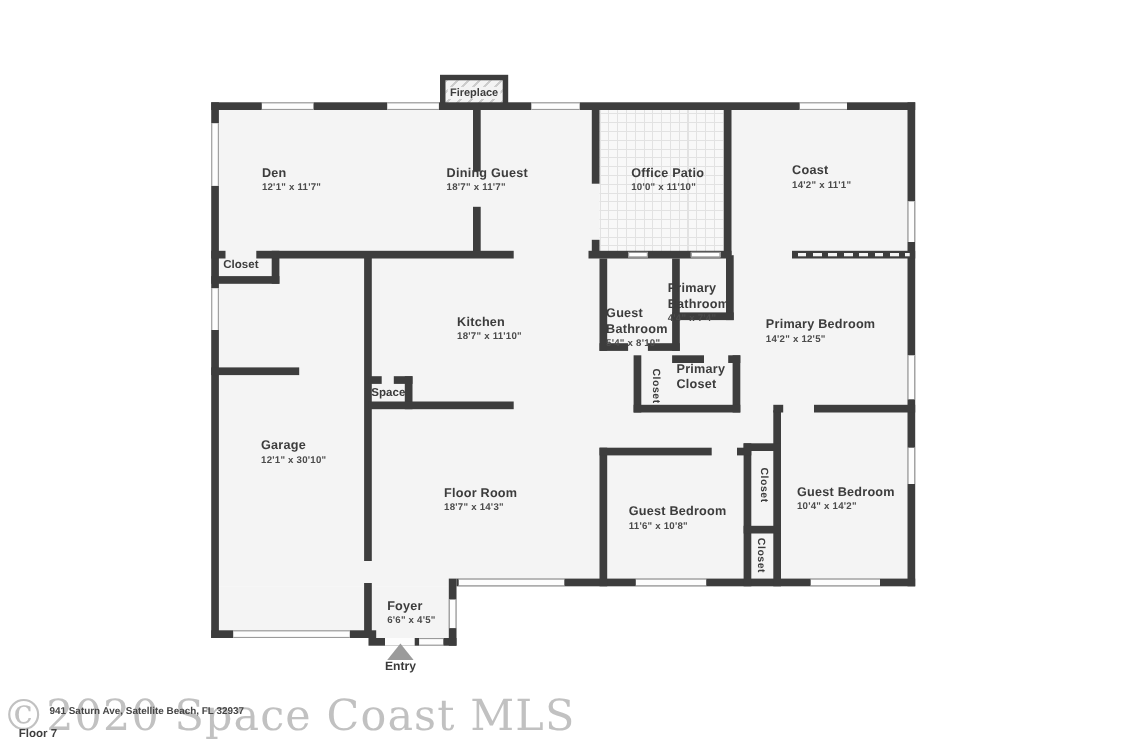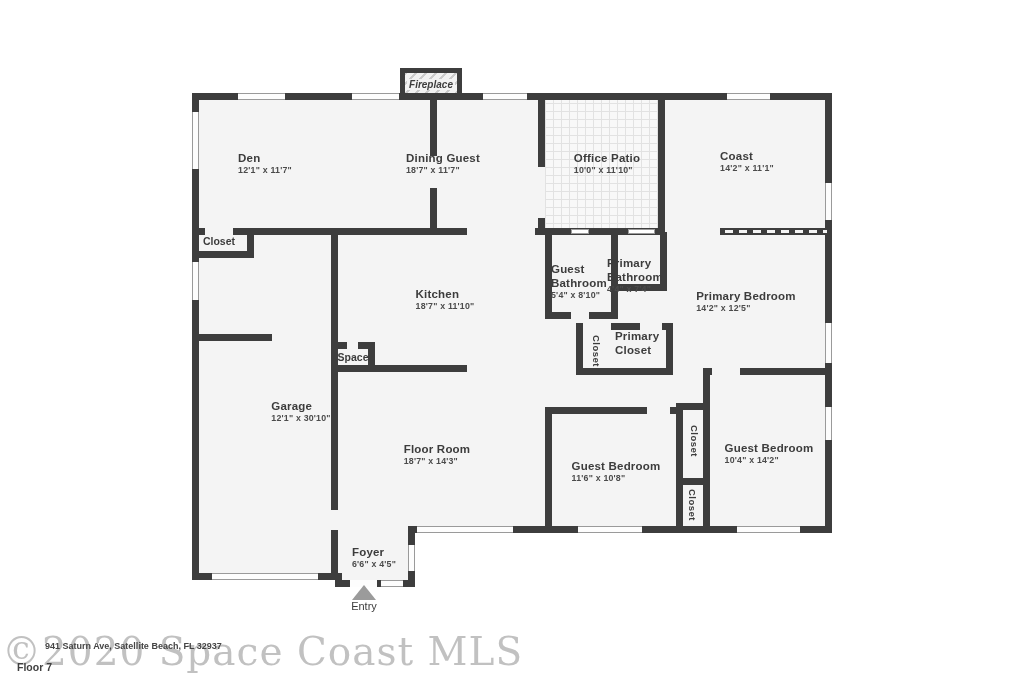--- a/index.html
+++ b/index.html
@@ -12,29 +12,29 @@
   .gap{position:absolute;background:#fdfdfd;}
   .pdoor{position:absolute;height:5px;background:#ffffff;border:1px solid #9a9a9a;box-sizing:border-box;}
   .rail{position:absolute;left:5px;right:5px;top:2px;height:3px;
         background:repeating-linear-gradient(90deg,#f4f4f4 0 8px,transparent 8px 14px);}
   .patio{position:absolute;background-color:#f8f8f8;
         background-image:repeating-linear-gradient(0deg,#e2e2e2 0 1px,transparent 1px 8px),
                          repeating-linear-gradient(90deg,#e2e2e2 0 1px,transparent 1px 8px);}
   .fireplace{position:absolute;border:5px solid #3d3d3d;box-sizing:border-box;
         background:repeating-linear-gradient(135deg,#cccccc 0 2px,#f3f3f3 2px 7px);
         display:flex;align-items:center;justify-content:center;}
-  .fireplace span{font-size:10px;font-weight:700;color:#3d3d3d;background:#f3f3f3;padding:0 2px;line-height:1.1;font-style:italic;}
+  .fireplace span{font-size:10px;font-weight:700;color:#3d3d3d;background:#f3f3f3;padding:0 2px;line-height:1.1;}
   .room-label{position:absolute;transform:translate(-50%,-50%);color:#3c3c3c;line-height:1.22;white-space:nowrap;z-index:5;}
   .room-label .rn{font-weight:700;font-size:11.5px;letter-spacing:.2px;}
   .room-label .rd{font-weight:600;font-size:8.8px;color:#4b4b4b;letter-spacing:.2px;}
   .wrap{white-space:normal;}
   .small-label{position:absolute;transform:translate(-50%,-50%);font-size:10.5px;font-weight:700;color:#3c3c3c;z-index:5;white-space:nowrap;}
   .vlabel{position:absolute;transform:translate(-50%,-50%);writing-mode:vertical-rl;font-size:9.5px;font-weight:700;color:#3c3c3c;z-index:5;letter-spacing:.5px;}
   .entry-arrow{position:absolute;width:0;height:0;border-left:12px solid transparent;border-right:12px solid transparent;border-bottom:15px solid #9b9b9b;}
-  .entry-label{position:absolute;transform:translate(-50%,0);font-size:11px;font-weight:400;color:#3c3c3c;}
+  .entry-label{position:absolute;transform:translate(-50%,0);font-size:11px;font-weight:700;color:#3c3c3c;}
   .watermark{position:absolute;left:2px;top:629px;font-family:"DejaVu Serif","Liberation Serif",serif;
         font-size:39px;color:#8f8f8f;opacity:.55;letter-spacing:1px;white-space:nowrap;z-index:8;}
   .address{position:absolute;left:45px;top:641px;font-size:9px;font-weight:700;color:#454545;z-index:9;white-space:nowrap;}
   .floor{position:absolute;left:17px;top:661px;font-size:10.5px;font-weight:700;color:#3f3f3f;z-index:9;}
   .disclaimer{position:absolute;left:256px;top:664px;width:512px;text-align:center;font-size:8px;font-weight:700;color:#4a4a4a;z-index:9;}
 </style>
 </head>
 <body>
 
 <div id="stage">
@@ -132,36 +132,36 @@
     <div class="rd">10'0" x 11'10"</div>
   </div>
   <div class="room-label" style="left:747px;top:161px;">
     <div class="rn">Coast</div>
     <div class="rd">14'2" x 11'1"</div>
   </div>
   <div class="room-label" style="left:445px;top:299px;">
     <div class="rn">Kitchen</div>
     <div class="rd">18'7" x 11'10"</div>
   </div>
-  <div class="room-label" style="left:581px;top:281px;">
+  <div class="room-label" style="left:581px;top:298px;">
     <div class="rn wrap" style="width:60px;">Guest Bathroom</div>
     <div class="rd">5'4" x 8'10"</div>
   </div>
   <div class="room-label" style="left:639px;top:275px;">
     <div class="rn wrap" style="width:64px;">Primary Bathroom</div>
     <div class="rd">4'4" x 7'4"</div>
   </div>
   <div class="room-label" style="left:746px;top:301px;">
     <div class="rn">Primary Bedroom</div>
     <div class="rd">14'2" x 12'5"</div>
   </div>
   <div class="room-label" style="left:641px;top:343px;">
     <div class="rn wrap" style="width:52px;">Primary Closet</div>
   </div>
-  <div class="room-label" style="left:267px;top:411px;margin-left:34px;">
+  <div class="room-label" style="left:267px;top:411px;">
     <div class="rn">Garage</div>
     <div class="rd">12'1" x 30'10"</div>
   </div>
   <div class="room-label" style="left:437px;top:454px;">
     <div class="rn">Floor Room</div>
     <div class="rd">18'7" x 14'3"</div>
   </div>
   <div class="room-label" style="left:616px;top:471px;">
     <div class="rn">Guest Bedroom</div>
     <div class="rd">11'6" x 10'8"</div>

